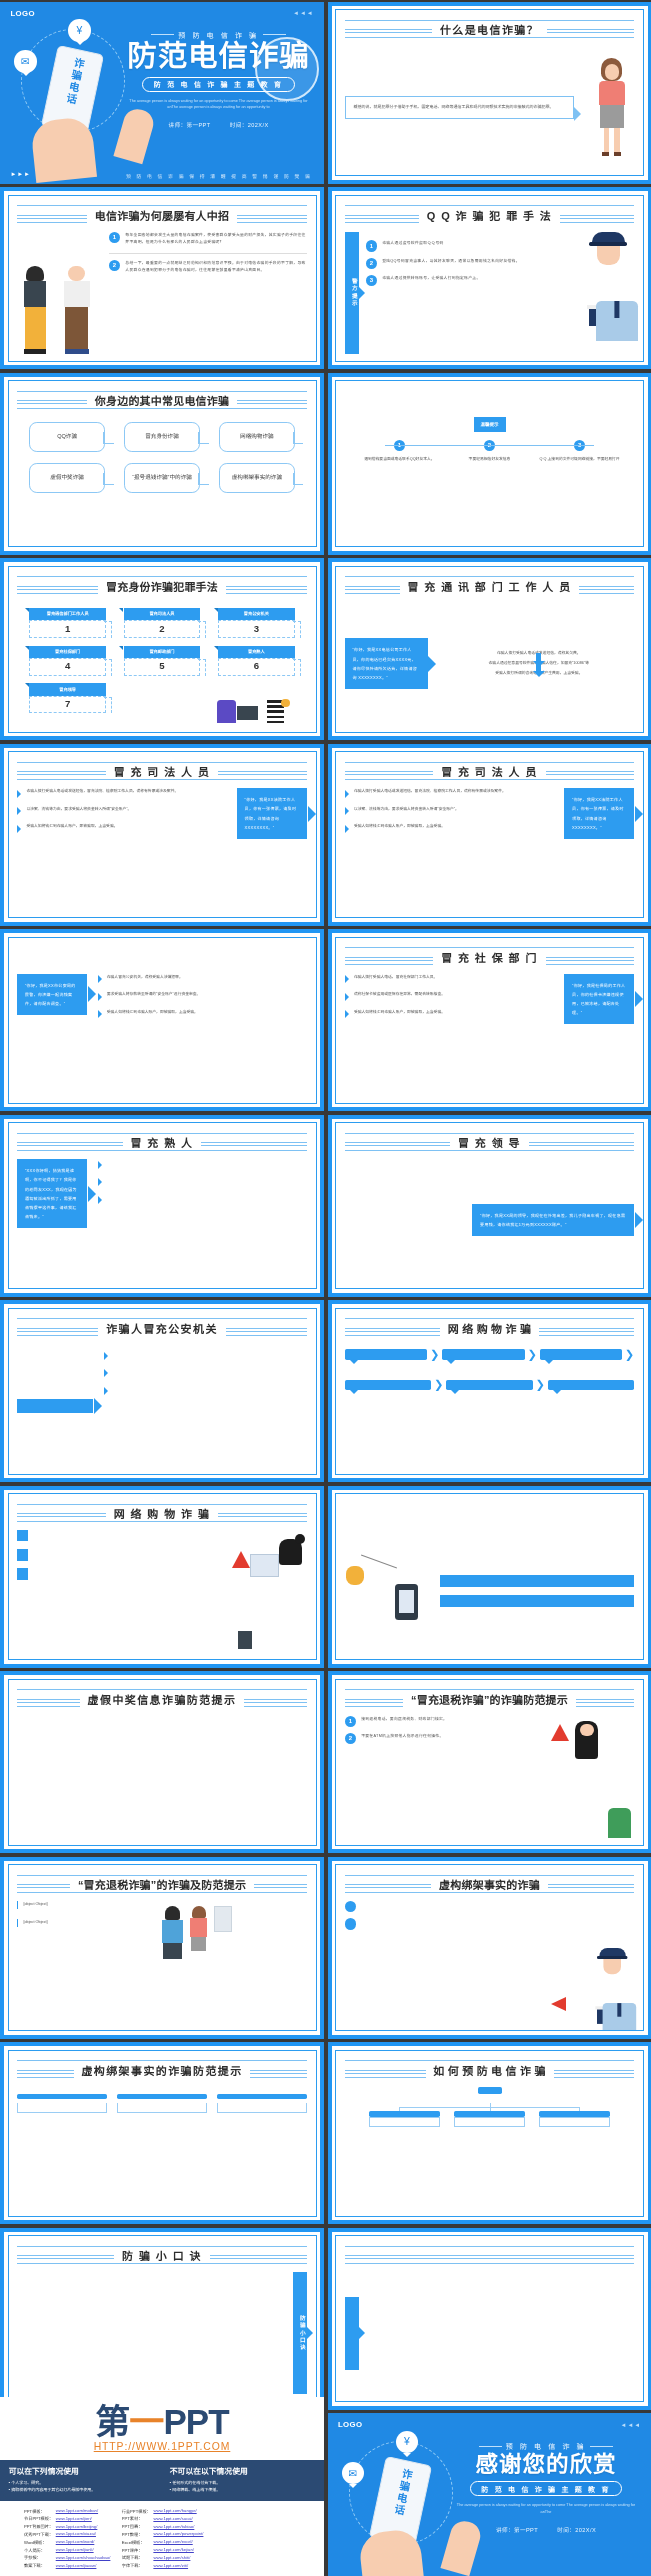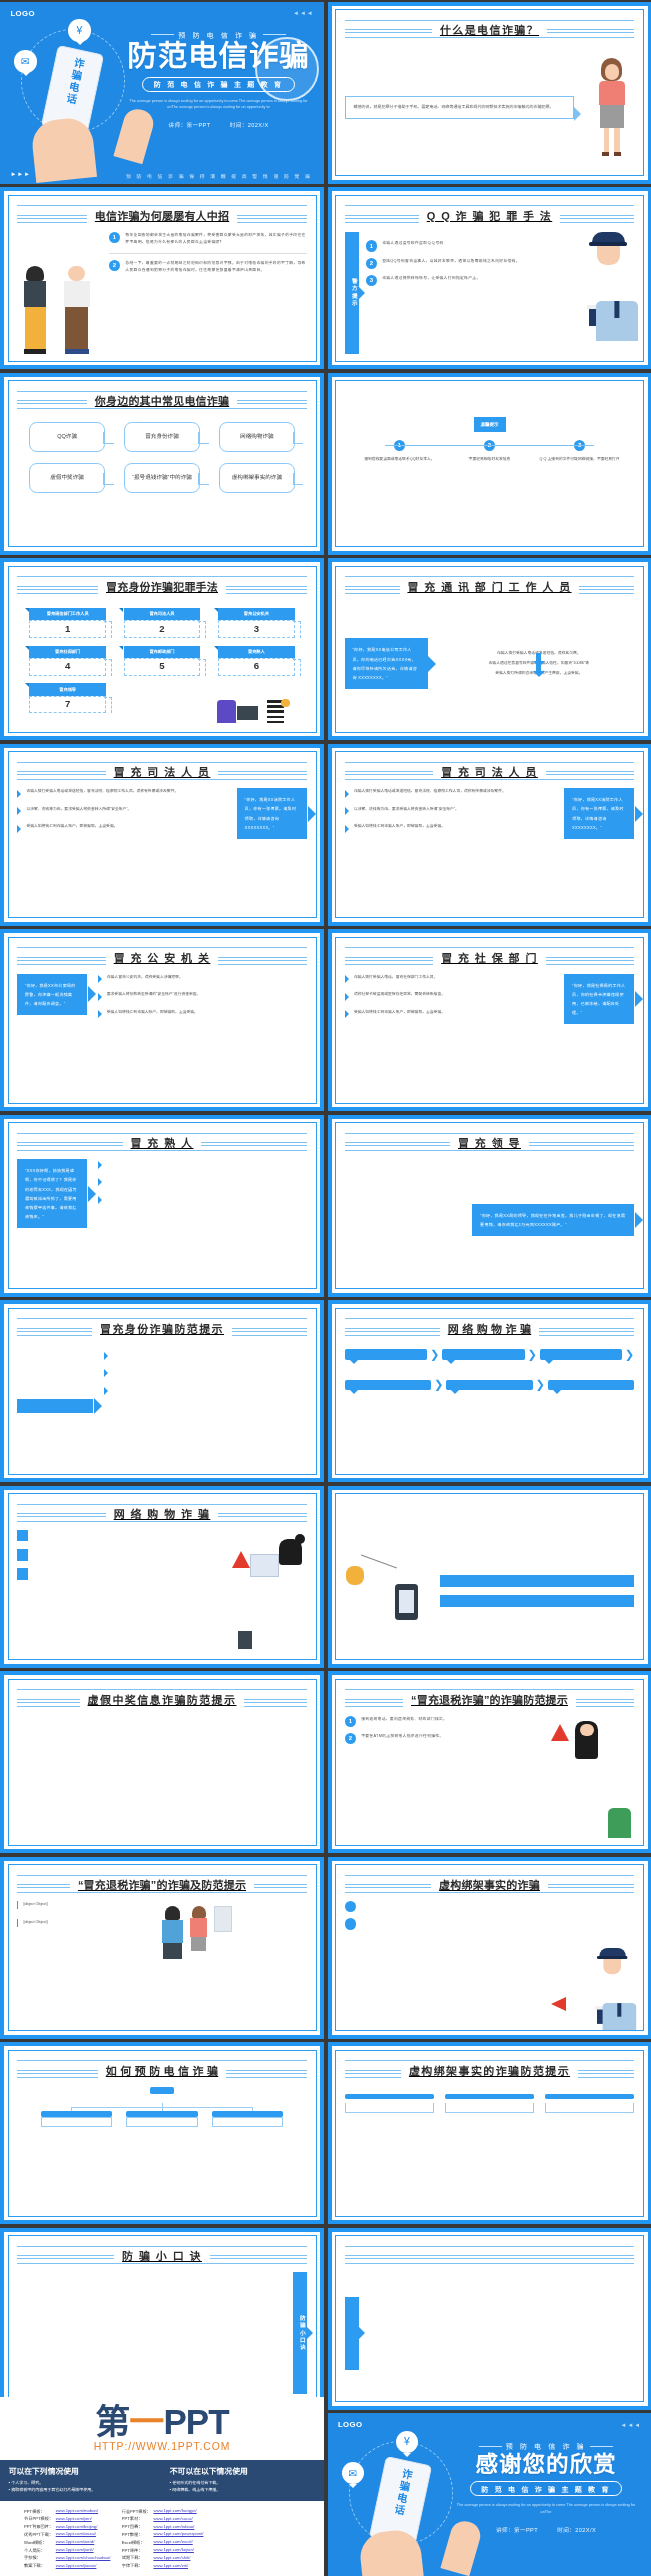--- a/index.html
+++ b/index.html
@@ -30,21 +30,20 @@
   }
   .slide.cover { border: 0; background: #2089e4; padding: 0; }
 
   
   .inner {
     position: absolute;
     inset: 3.5px;
     border: 0.9px solid #2b9cf0;
     background: #fff;
     overflow: hidden;
-    text-decoration: underline;
   }
   .title-bar {
     position: relative;
     height: 26px;
     margin: 6px 8.7px 0 8.7px;
     display: flex;
     align-items: center;
     justify-content: center;
   }
   .title-bar .rule {
@@ -274,21 +273,21 @@
     padding: 3.5px 7px; display: inline-block; position: relative;
   }
 
   
   #brand-footer {
     position: absolute; left: 0; bottom: 0; width: 324px; background: #fff;
   }
   .brand-top { height: 63px; display: flex; flex-direction: column; align-items: center; justify-content: center; }
   .brand-word { font-size: 35px; font-weight: bold; color: #2b4a73; letter-spacing: -0.9px; line-height: 1; }
   .brand-word i { color: #e8832a; font-style: normal; }
-  .brand-url { font-size: 10.4px; color: #e8832a; letter-spacing: 0.9px; margin-top: 2px; }
+  .brand-url { font-size: 10.4px; color: #e8832a; letter-spacing: 0.9px; margin-top: 2px; text-decoration: underline; }
   .brand-bar { background: #2b4a73; color: #fff; padding: 5.2px 8.7px 7px 8.7px; display: flex; gap: 15.6px; }
   .brand-bar h4 { font-size: 7.8px; margin-bottom: 2.6px; }
   .brand-bar li { list-style: none; font-size: 4px; line-height: 1.9; }
   .brand-bar li::before { content: "▪ "; }
   .brand-bar .col { width: 50%; }
   .links { display: flex; gap: 8.7px; padding: 6px 24px 7px 24px; }
   .links table { border-collapse: collapse; }
   .links td { font-size: 4.2px; color: #333; padding: 0.9px 2.6px 0.9px 0; white-space: nowrap; }
   .links td.u { color: #4141c8; text-decoration: underline; }
 </style>
@@ -593,25 +592,20 @@
               <p>受骗人如将钱汇到诈骗人账户，即被骗取，上当受骗。</p>
             </div>
       </div>
       <div class="bluequote" style="width:70px;align-self:flex-start;">“你好，我是XX法院工作人员，你有一张传票，请及时领取，详情请咨询XXXXXXXX。”</div>
     </div>
   </div>
     </div>
 
   <div class="slide">
       <div class="inner">
-    <div class="title-bar">
-          <div class="rule outer"></div>
-          <div class="rule"></div>
-      <div class="slide-title">冒 充 公 安 机 关</div>
-        </div>
     <div class="body" style="display:flex;gap:10.4px;">
       <div class="bluequote" style="width:70px;align-self:flex-start;">“你好，我是XX市公安局的民警，你涉嫌一起洗钱案件，请你配合调查。”</div>
       <div style="flex:1;">
         <div class="bulletrow">
               <div class="tri-bullet"></div>
               <p>诈骗人冒充公安机关，谎称受骗人涉嫌犯罪。</p>
             </div>
         <div class="bulletrow">
               <div class="tri-bullet"></div>
               <p>要求受骗人将存款转至所谓的“安全账户”进行资金审查。</p>
@@ -698,21 +692,21 @@
       <div class="bluequote" style="flex:1;align-self:center;">“你好，我是XX局的领导，我现在在外地出差，我儿子刚出车祸了，现在急需要用钱，请你给我汇1万元到XXXXXX账户。”</div>
     </div>
   </div>
     </div>
 
   <div class="slide">
       <div class="inner">
     <div class="title-bar">
           <div class="rule outer"></div>
           <div class="rule"></div>
-      <div class="slide-title">冒充身份诈骗防范提示</div>
+      <div class="slide-title">诈骗人冒充公安机关</div>
         </div>
     <div class="body" style="display:flex;gap:10.4px;">
       <div class="bluequote" style="width:76px;align-self:center;"></div>
       <div style="flex:1;padding-top:5.2px;">
         <div class="bulletrow">
               <div class="tri-bullet"></div>
               <p></p>
             </div>
         <div class="bulletrow">
               <div class="tri-bullet"></div>
@@ -923,56 +917,20 @@
       </div>
     </div>
   </div>
     </div>
 
   <div class="slide">
       <div class="inner">
     <div class="title-bar">
           <div class="rule outer"></div>
           <div class="rule"></div>
-      <div class="slide-title tight">如 何 预 防 电 信 诈 骗</div>
-        </div>
-    <div class="body">
-      <div style="text-align:center;margin-bottom:7px;">
-        <span class="hdr-pill" style="display:inline-block;padding:3.5px 12px;"></span>
-      </div>
-      <div style="position:relative;height:8.7px;">
-        <div style="position:absolute;left:50%;top:0;width:0.9px;height:4.3px;background:#9acdf4;"></div>
-        <div style="position:absolute;left:54px;right:54px;top:4.3px;height:0.9px;background:#9acdf4;"></div>
-        <div style="position:absolute;left:54px;top:4.3px;width:0.9px;height:4.3px;background:#9acdf4;"></div>
-        <div style="position:absolute;left:50%;top:4.3px;width:0.9px;height:4.3px;background:#9acdf4;"></div>
-        <div style="position:absolute;right:54px;top:4.3px;width:0.9px;height:4.3px;background:#9acdf4;"></div>
-      </div>
-      <div style="display:grid;grid-template-columns:repeat(3,1fr);gap:14px;padding:0 24px;">
-        <div>
-          <div class="hdr-pill"></div>
-          <div class="treebox"></div>
-            </div>
-        <div>
-          <div class="hdr-pill"></div>
-          <div class="treebox"></div>
-            </div>
-        <div>
-          <div class="hdr-pill"></div>
-          <div class="treebox"></div>
-            </div>
-      </div>
-    </div>
-  </div>
-    </div>
-
-  <div class="slide">
-      <div class="inner">
-    <div class="title-bar">
-          <div class="rule outer"></div>
-          <div class="rule"></div>
       <div class="slide-title">虚构绑架事实的诈骗防范提示</div>
         </div>
     <div class="body" style="display:grid;grid-template-columns:repeat(3,1fr);gap:10.4px;padding-top:7px;">
       <div>
         <div class="hdr-pill"></div>
         <div class="treebox" style="margin-top:4.3px;border-top:0;"></div>
           </div>
       <div>
         <div class="hdr-pill"></div>
         <div class="treebox" style="margin-top:4.3px;border-top:0;"></div>
@@ -983,20 +941,56 @@
           </div>
     </div>
   </div>
     </div>
 
   <div class="slide">
       <div class="inner">
     <div class="title-bar">
           <div class="rule outer"></div>
           <div class="rule"></div>
+      <div class="slide-title tight">如 何 预 防 电 信 诈 骗</div>
+        </div>
+    <div class="body">
+      <div style="text-align:center;margin-bottom:7px;">
+        <span class="hdr-pill" style="display:inline-block;padding:3.5px 12px;"></span>
+      </div>
+      <div style="position:relative;height:8.7px;">
+        <div style="position:absolute;left:50%;top:0;width:0.9px;height:4.3px;background:#9acdf4;"></div>
+        <div style="position:absolute;left:54px;right:54px;top:4.3px;height:0.9px;background:#9acdf4;"></div>
+        <div style="position:absolute;left:54px;top:4.3px;width:0.9px;height:4.3px;background:#9acdf4;"></div>
+        <div style="position:absolute;left:50%;top:4.3px;width:0.9px;height:4.3px;background:#9acdf4;"></div>
+        <div style="position:absolute;right:54px;top:4.3px;width:0.9px;height:4.3px;background:#9acdf4;"></div>
+      </div>
+      <div style="display:grid;grid-template-columns:repeat(3,1fr);gap:14px;padding:0 24px;">
+        <div>
+          <div class="hdr-pill"></div>
+          <div class="treebox"></div>
+            </div>
+        <div>
+          <div class="hdr-pill"></div>
+          <div class="treebox"></div>
+            </div>
+        <div>
+          <div class="hdr-pill"></div>
+          <div class="treebox"></div>
+            </div>
+      </div>
+    </div>
+  </div>
+    </div>
+
+  <div class="slide">
+      <div class="inner">
+    <div class="title-bar">
+          <div class="rule outer"></div>
+          <div class="rule"></div>
       <div class="slide-title">防 骗 小 口 诀</div>
         </div>
     <div class="body" style="display:flex;gap:7px;">
       <div style="flex:1;">
         <p style="font-size:3.9px;color:#555;line-height:2;margin-bottom:4.3px;"></p>
         <p style="font-size:3.8px;color:#555;line-height:2;margin-bottom:3.5px;"></p>
         <p style="font-size:3.8px;color:#555;line-height:2;margin-bottom:3.5px;"></p>
         <p style="font-size:3.8px;color:#555;line-height:2;margin-bottom:3.5px;"></p>
         <p style="font-size:3.8px;color:#555;line-height:2;"></p>
       </div>

